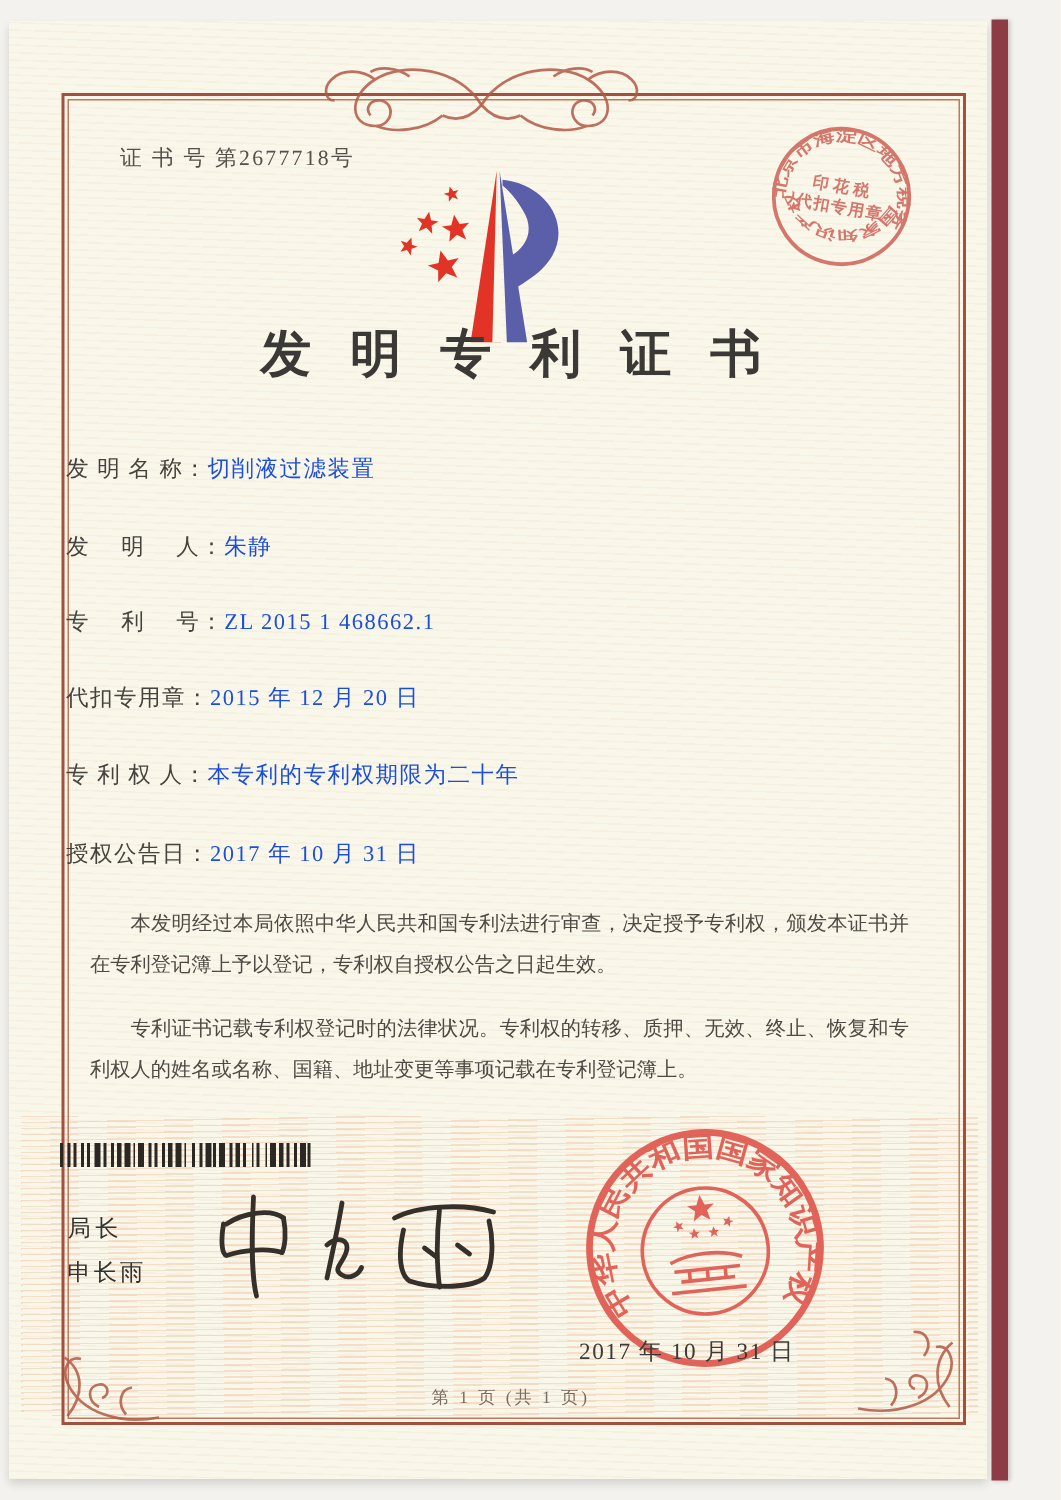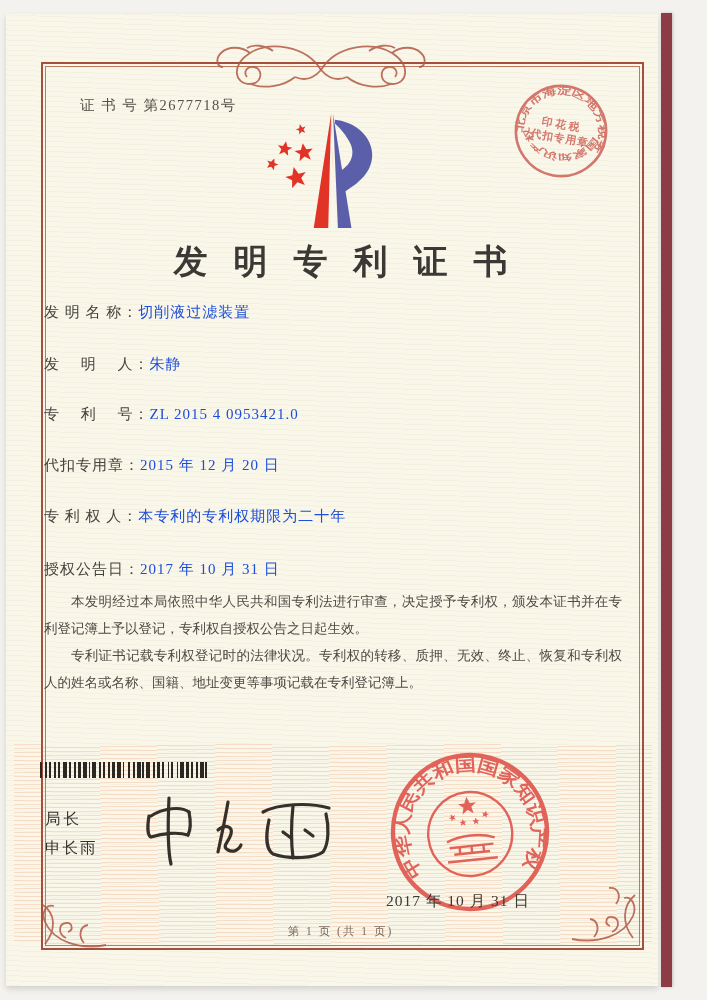--- a/index.html
+++ b/index.html
@@ -25,26 +25,26 @@
   }
   .spine{left:661px;top:13px;width:11px;height:974px;background:#8d3c46;box-shadow:1px 0 3px rgba(0,0,0,.2);}
   
   .frame{left:41px;top:62px;width:599px;height:884px;border:2px solid #a5503e;}
   .frame-inner{position:absolute;left:2px;top:2px;right:2px;bottom:2px;border:1px solid #bd7a5e;}
   
   .certno{left:44px;top:96px;font-size:14.5px;color:#55514a;letter-spacing:1.5px;padding-left:36px;}
   .title{
     left:41px;top:213px;width:599px;text-align:center;
     font-size:34px;font-weight:600;color:#3b3935;
-    letter-spacing:26px;padding-left:26px;box-sizing:border-box;margin-top:26px;
+    letter-spacing:26px;padding-left:26px;box-sizing:border-box;
   }
   .field{left:44px;font-size:15px;color:#45433d;white-space:nowrap;letter-spacing:1px;}
   .fvalue{color:#1d4ed8;}
   .paras{left:44px;top:588px;width:578px;font-size:13.5px;line-height:27px;color:#4e4a44;text-align:justify;}
-  .paras p{margin:0;text-indent:2em;}
+  .paras p{margin:16px;text-indent:2em;font-family:Liberation Mono, monospace;}
   .barcode{left:40px;top:762px;width:176px;height:16px;overflow:hidden;white-space:nowrap;font-size:0;}
   .signer-title{left:45px;top:809px;font-size:15.5px;color:#33322e;letter-spacing:3px;text-align:right;}
   .signer-name{left:45px;top:838px;font-size:15.5px;color:#33322e;letter-spacing:2px;}
   .seal-date{left:386px;top:891px;font-size:15.5px;color:#3b3a35;letter-spacing:1px;z-index:6;font-weight:500;}
   .footer{left:41px;top:924px;width:599px;text-align:center;font-size:11.5px;color:#7d6a5e;letter-spacing:2px;}
   svg{display:block;}
   .logo{left:248px;top:110px;}
   .seal{left:388px;top:750px;z-index:5;transform:rotate(-6deg);opacity:.92;}
   .taxstamp{left:512px;top:82px;transform:rotate(10deg);opacity:.85;}
   .orn-top{left:203px;top:39px;}
@@ -129,21 +129,21 @@
 
 <div class="abs title">发明专利证书</div>
 
 <div class="abs field" style="top:303px">
   <span class="flabel">发 明 名 称：</span><span class="fvalue">切削液过滤装置</span>
 </div>
 <div class="abs field" style="top:355px">
   <span class="flabel">发　 明　 人：</span><span class="fvalue">朱静</span>
 </div>
 <div class="abs field" style="top:405px">
-  <span class="flabel">专　 利　 号：</span><span class="fvalue">ZL 2015 4 0953421.0</span>
+  <span class="flabel">专　 利　 号：</span><span class="fvalue">ZL 2015 1 468662.1</span>
 </div>
 <div class="abs field" style="top:456px">
   <span class="flabel">代扣专用章：</span><span class="fvalue">2015 年 12 月 20 日</span>
 </div>
 <div class="abs field" style="top:507px">
   <span class="flabel">专 利 权 人：</span><span class="fvalue">本专利的专利权期限为二十年</span>
 </div>
 <div class="abs field" style="top:560px">
   <span class="flabel">授权公告日：</span><span class="fvalue">2017 年 10 月 31 日</span>
 </div>

